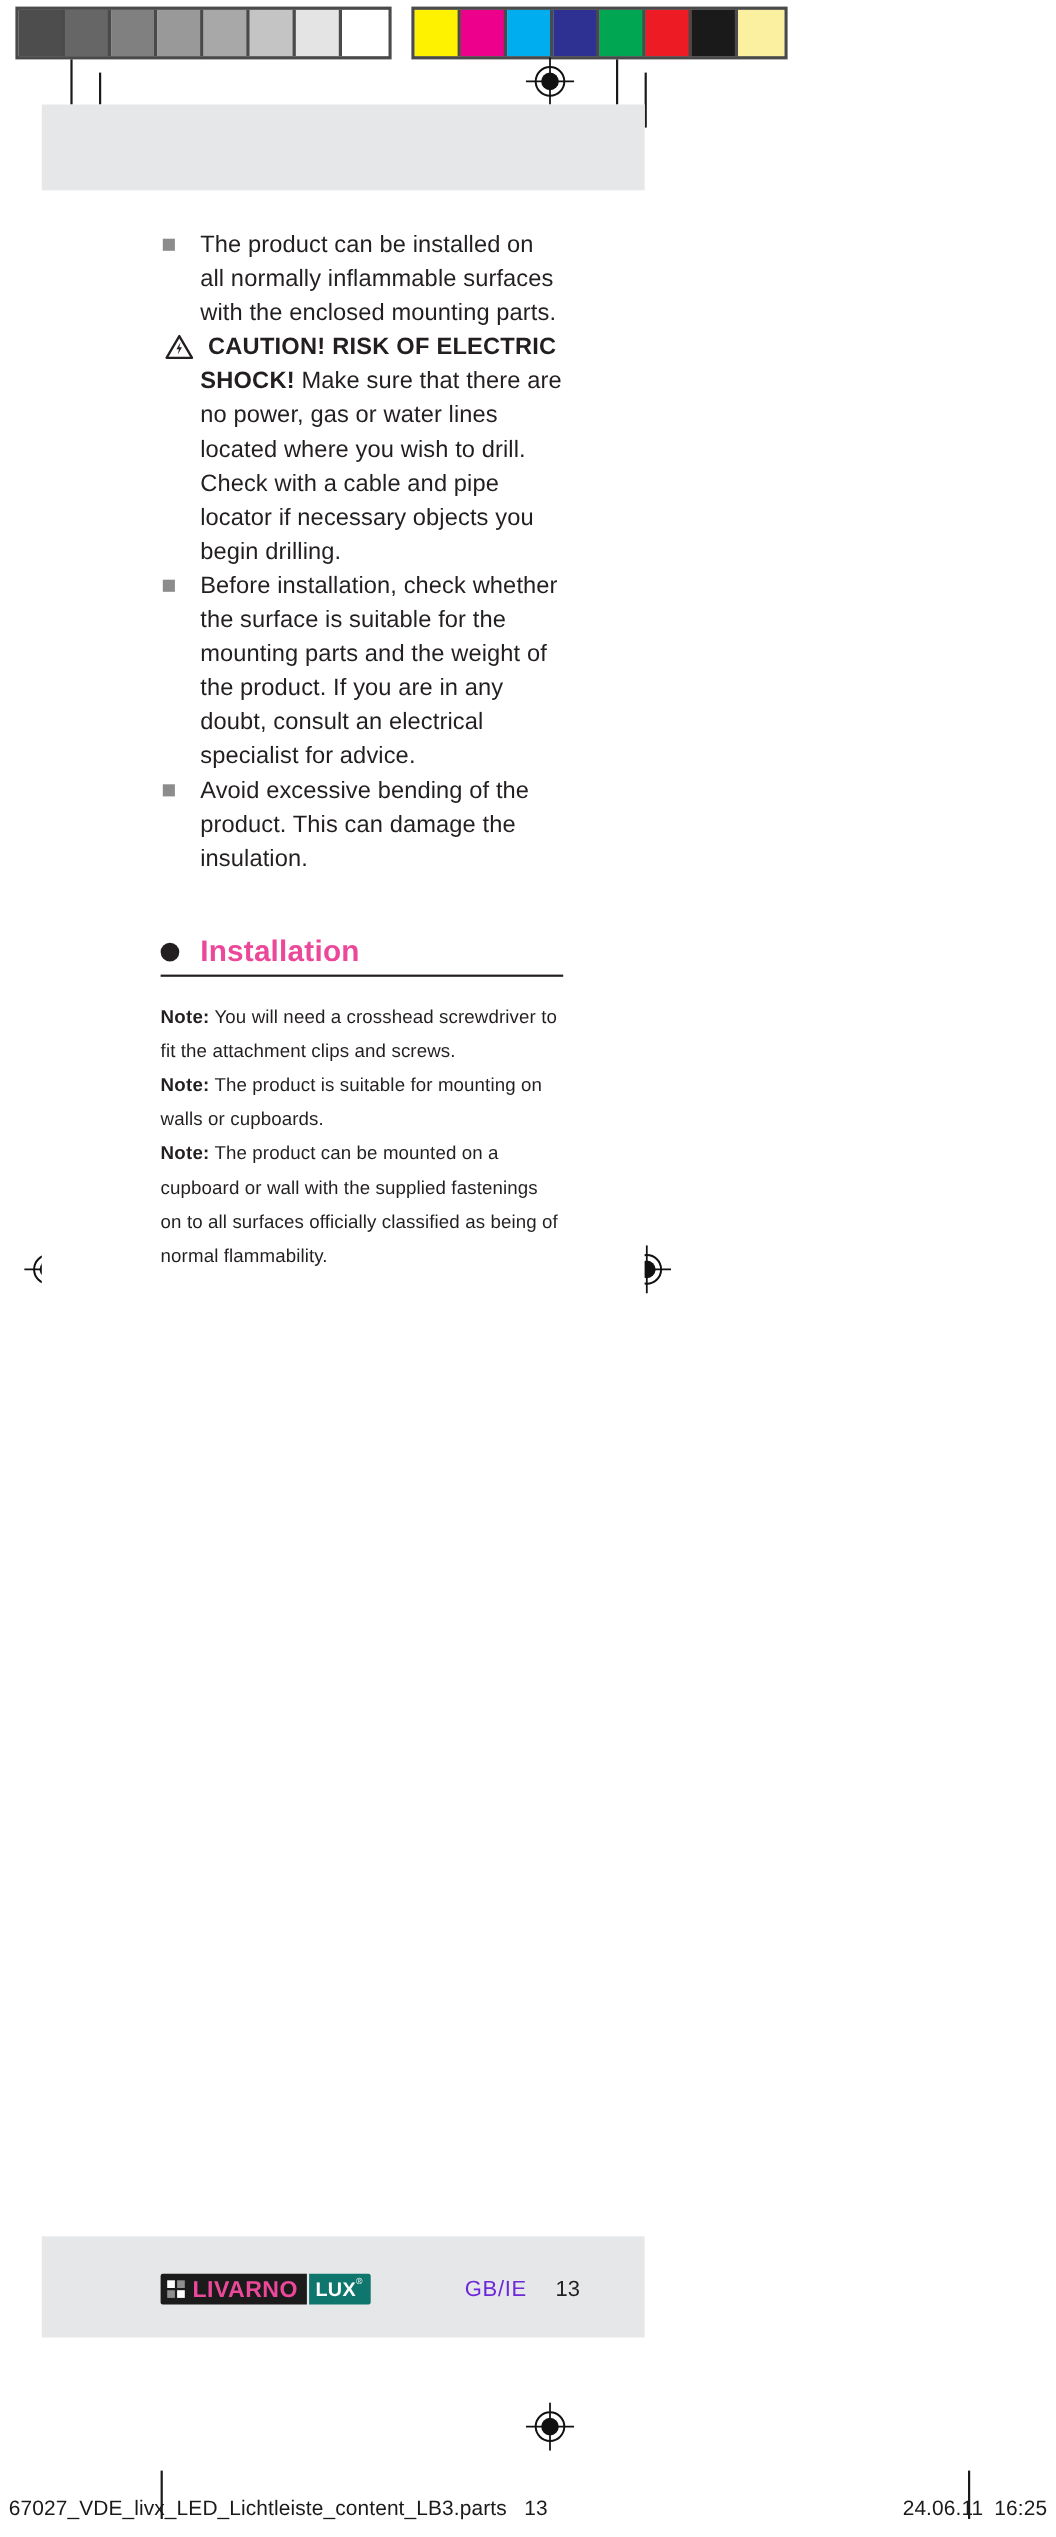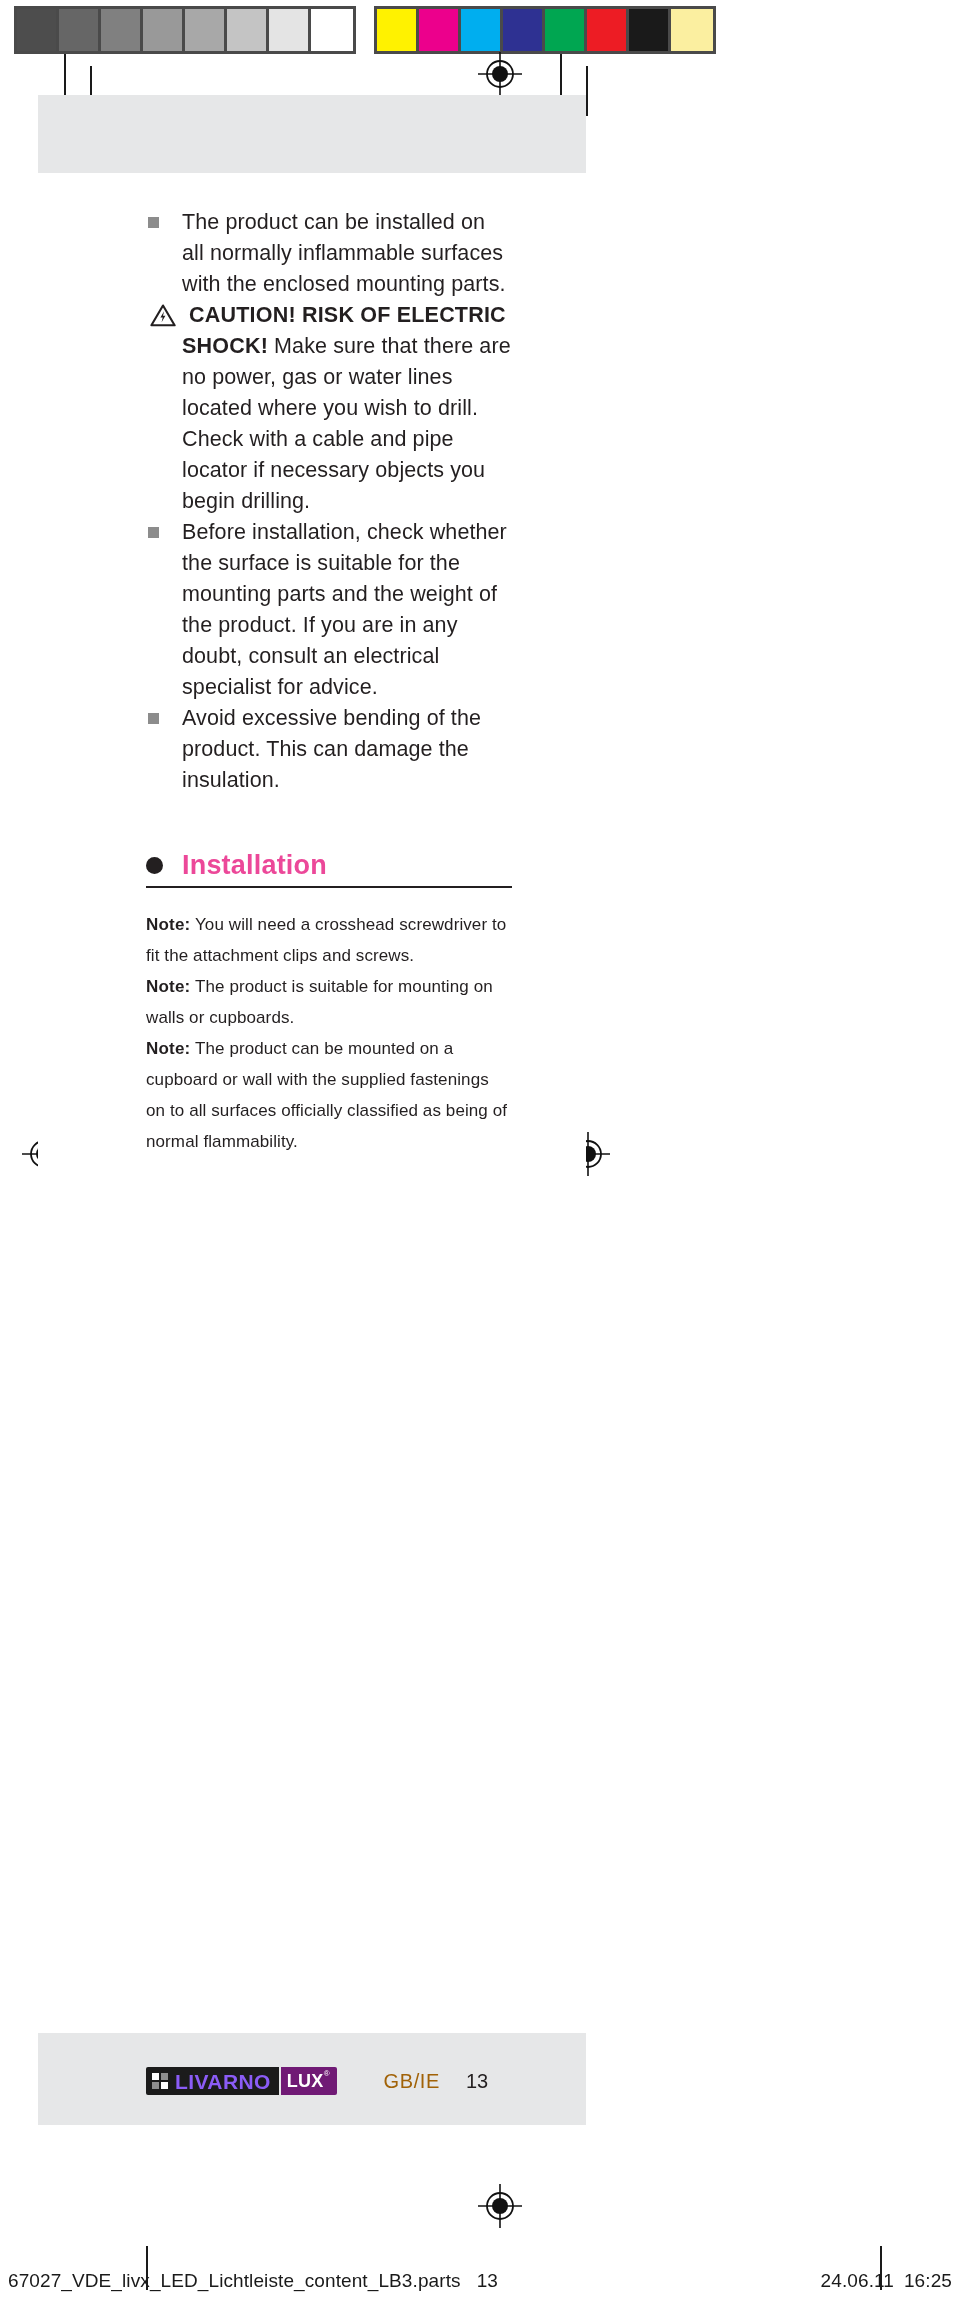--- a/index.html
+++ b/index.html
@@ -173,29 +173,29 @@
   .logo-grid {
     display: grid;
     grid-template-columns: 7px 7px;
     grid-template-rows: 7px 7px;
     gap: 2px;
     margin-right: 7px;
   }
   .logo-grid i { display: block; background: #ffffff; }
   .logo-grid i.dim { background: #8e8e8e; }
   .logo-word {
-    color: #8b5cf6;
+    color: #ec4899;
     font-size: 21px;
     font-weight: 700;
     letter-spacing: 0.4px;
     line-height: 1;
     font-family: "Liberation Sans", sans-serif;
   }
   .logo-lux {
-    background: #701a75;
+    background: #0f766e;
     display: flex;
     align-items: center;
     padding: 0 7px 0 6px;
     position: relative;
     border-radius: 0 2px 2px 0;
     margin-left: 2px;
   }
   .logo-lux span.t {
     color: #ffffff;
     font-size: 18px;
@@ -204,25 +204,25 @@
     line-height: 1;
   }
   .logo-lux span.reg {
     color: #ffffff;
     font-size: 8px;
     line-height: 1;
     align-self: flex-start;
     margin-top: 3px;
   }
   .pagemark {
-    margin-left: 47px;
+    margin-left: 86px;
     font-size: 20px;
     font-weight: 300;
     letter-spacing: 0.6px;
-    color: #a16207;
+    color: #6d28d9;
   }
   .pagenum {
     margin-left: 26px;
     font-size: 20px;
     font-weight: 300;
     color: #231f20;
   }
 
   
   #imprint {

